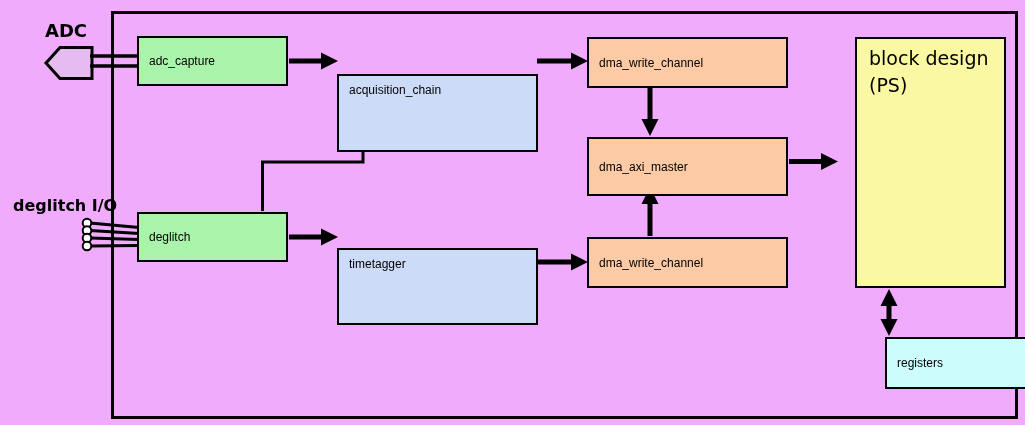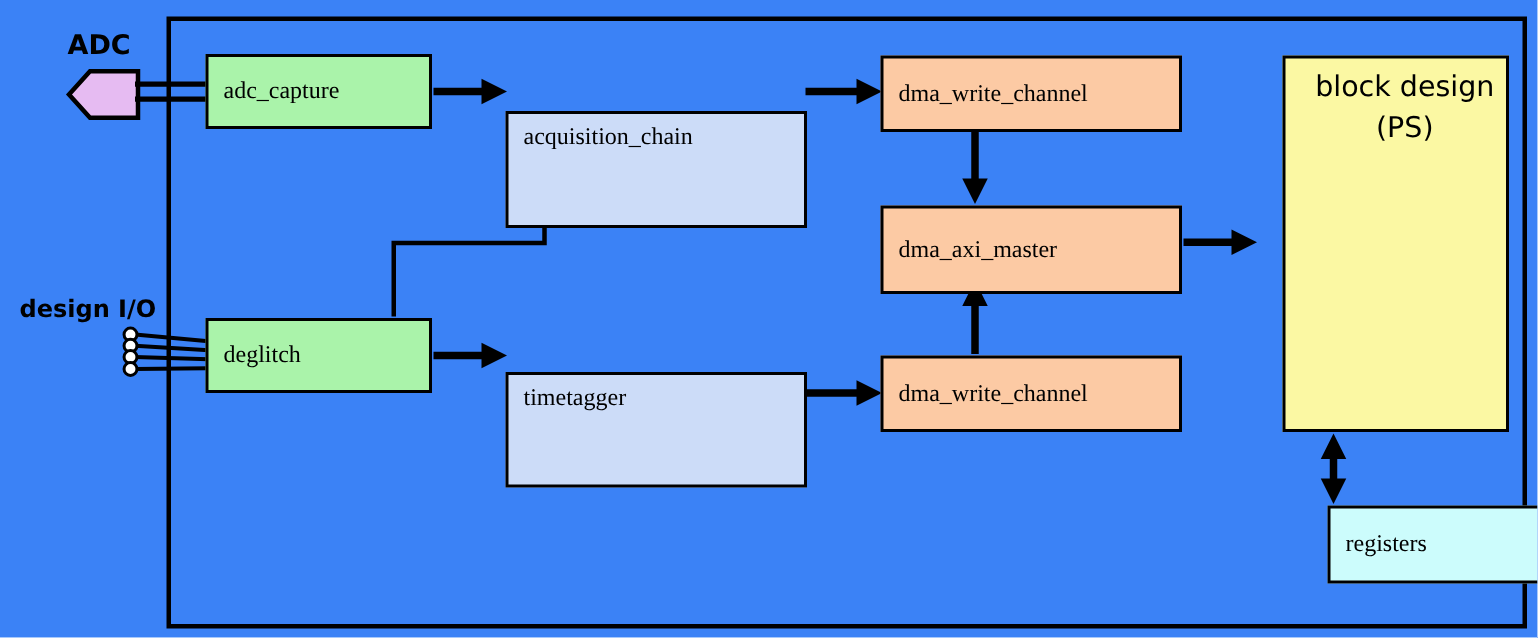--- a/index.html
+++ b/index.html
@@ -1,30 +1,29 @@
 <!DOCTYPE html>
 <html><head>
 <meta charset="utf-8">
 <style>
   html,body{margin:0;padding:0;background:#ffffff;}
   #stage{
     position:relative;
     width:1025px;height:425px;
-    background:#3b82f6;
+    background:#f0abfc;
     font-family:"DejaVu Sans", sans-serif;
     overflow:hidden;
-    text-align:center;
   }
   #wires{position:absolute;left:0;top:0;width:1025px;height:425px;z-index:0;}
   .block{
     position:absolute;
     box-sizing:border-box;
     border:2.5px solid #000;
-    font-family:Liberation Serif, serif;
-    font-size:16px;
+    font-family:Liberation Sans, sans-serif;
+    font-size:12px;
     color:#000;
     z-index:1;
     display:flex;
   }
   .v-center{align-items:center;}
   .v-center .lbl{padding-left:10px;}
   .v-top .lbl{padding:7px 0 0 10px;}
   .green{background:#aaf3aa;}
   .blue{background:#ccdcf8;margin-top:36px;}
   .salmon{background:#fccaa4;}
@@ -123,21 +122,21 @@
       <polygon points="889,336 880.5,319 897.5,319" fill="#000"></polygon>
     </g>
 
     <g>
       <polyline points="262.5,211 262.5,162 363,162 363,126" fill="none" stroke="#000" stroke-width="3"></polyline>
       <polygon points="363,115 356.5,129 369.5,129" fill="#000"></polygon>
     </g>
   </svg>
 
   <div class="port-label" id="lbl-adc">ADC</div>
-  <div class="port-label" id="lbl-digital-io">design I/O</div>
+  <div class="port-label" id="lbl-digital-io">deglitch I/O</div>
 
   <div class="block green v-center" id="b-adc-capture">
     <span class="lbl">adc_capture</span>
   </div>
 
   <div class="block green v-center" id="b-deglitch">
     <span class="lbl">deglitch</span>
   </div>
 
   <div class="block blue v-top" id="b-acquisition-chain">

